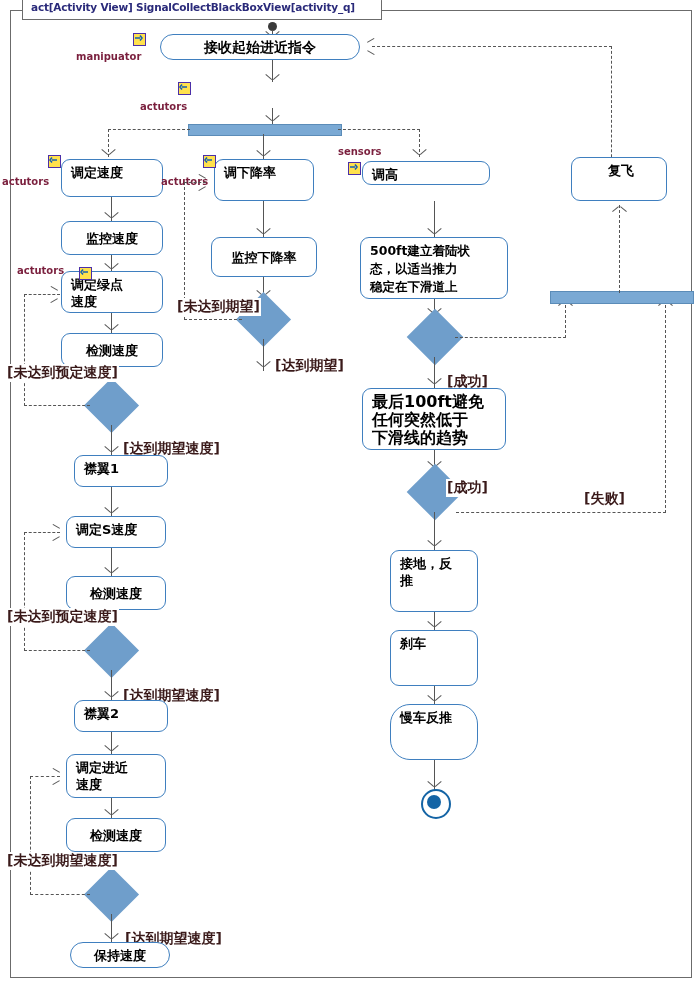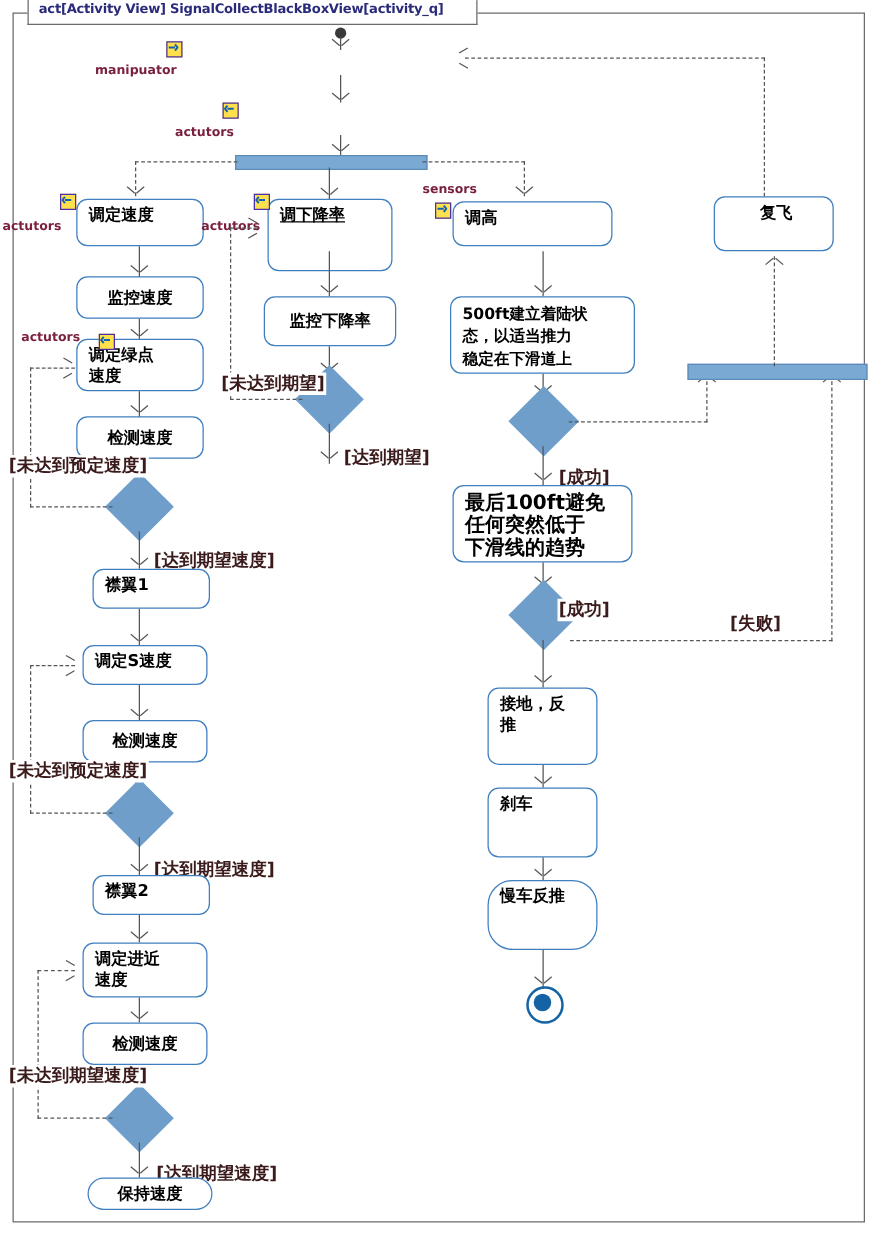--- a/index.html
+++ b/index.html
@@ -75,20 +75,21 @@
 
 <div id="canvas">
 
   <div class="frame" style="left:10px;top:10px;width:680px;height:966px;"></div>
   <div class="frame-title">act[Activity View] SignalCollectBlackBoxView[activity_q]</div>
 
   <div class="initial-node" style="left:268px;top:22px;width:9px;height:9px;"></div>
   <div class="ln v" style="left:272px;top:30px;height:10px;"></div>
   <div class="oarrow down" style="left:266px;top:31px;"></div>
 
+  <div class="act pill center" style="left:160px;top:34px;width:200px;height:26px;font-size:14px;">接收起始进近指令</div>
   <div class="pin" style="left:133px;top:33px;">
     <svg width="9" height="9" viewBox="0 0 9 9">
         <path d="M1 4 L6 4 M6 1.5 L8 4 L6 6.5" stroke="#1560b0" stroke-width="1.6" fill="none"></path>
       </svg>
   </div>
   <div class="pinlabel" style="left:76px;top:51px;">manipuator</div>
 
   <div class="dln h" style="left:372px;top:46px;width:240px;"></div>
   <div class="dln v" style="left:611px;top:46px;height:126px;"></div>
   <div class="oarrow left" style="left:362px;top:42px;"></div>
@@ -214,21 +215,21 @@
   <div class="guard" style="left:6px;top:852px;">[未达到期望速度]</div>
   <div class="dln h" style="left:30px;top:776px;width:30px;"></div>
   <div class="oarrow right" style="left:52px;top:772px;"></div>
 
   <div class="ln v" style="left:111px;top:914px;height:28px;"></div>
   <div class="oarrow down" style="left:105px;top:933px;"></div>
   <div class="guard" style="left:124px;top:930px;">[达到期望速度]</div>
 
   <div class="act pill center" style="left:70px;top:942px;width:100px;height:26px;">保持速度</div>
 
-  <div class="act" style="left:214px;top:159px;width:100px;height:58px;text-decoration:underline;">调下降率</div>
+  <div class="act" style="left:214px;top:159px;width:100px;height:42px;">调下降率</div>
   <div class="pin" style="left:203px;top:155px;">
     <svg width="9" height="9" viewBox="0 0 9 9">
         <path d="M8 4 L3 4 M3 1.5 L1 4 L3 6.5" stroke="#1560b0" stroke-width="1.6" fill="none"></path>
       </svg>
   </div>
   <div class="pinlabel" style="left:161px;top:176px;">actutors</div>
 
   <div class="ln v" style="left:263px;top:201px;height:36px;"></div>
   <div class="oarrow down" style="left:257px;top:228px;"></div>
 
@@ -243,21 +244,21 @@
   <div class="dln v" style="left:184px;top:182px;height:138px;"></div>
   <div class="dln h" style="left:184px;top:182px;width:22px;"></div>
   <div class="oarrow right" style="left:198px;top:178px;"></div>
   <div class="guard" style="left:176px;top:298px;">[未达到期望]</div>
 
   <div class="ln v" style="left:263px;top:339px;height:32px;"></div>
   <div class="oarrow down" style="left:257px;top:361px;"></div>
   <div class="guard" style="left:274px;top:357px;">[达到期望]</div>
 
 
-  <div class="act" style="left:362px;top:161px;width:128px;height:36px;">调高</div>
+  <div class="act" style="left:362px;top:161px;width:128px;height:24px;">调高</div>
   <div class="pin" style="left:348px;top:162px;">
     <svg width="9" height="9" viewBox="0 0 9 9">
         <path d="M1 4 L6 4 M6 1.5 L8 4 L6 6.5" stroke="#1560b0" stroke-width="1.6" fill="none"></path>
       </svg>
   </div>
   <div class="pinlabel" style="left:338px;top:146px;">sensors</div>
 
   <div class="ln v" style="left:434px;top:201px;height:36px;"></div>
   <div class="oarrow down" style="left:428px;top:228px;"></div>
 

